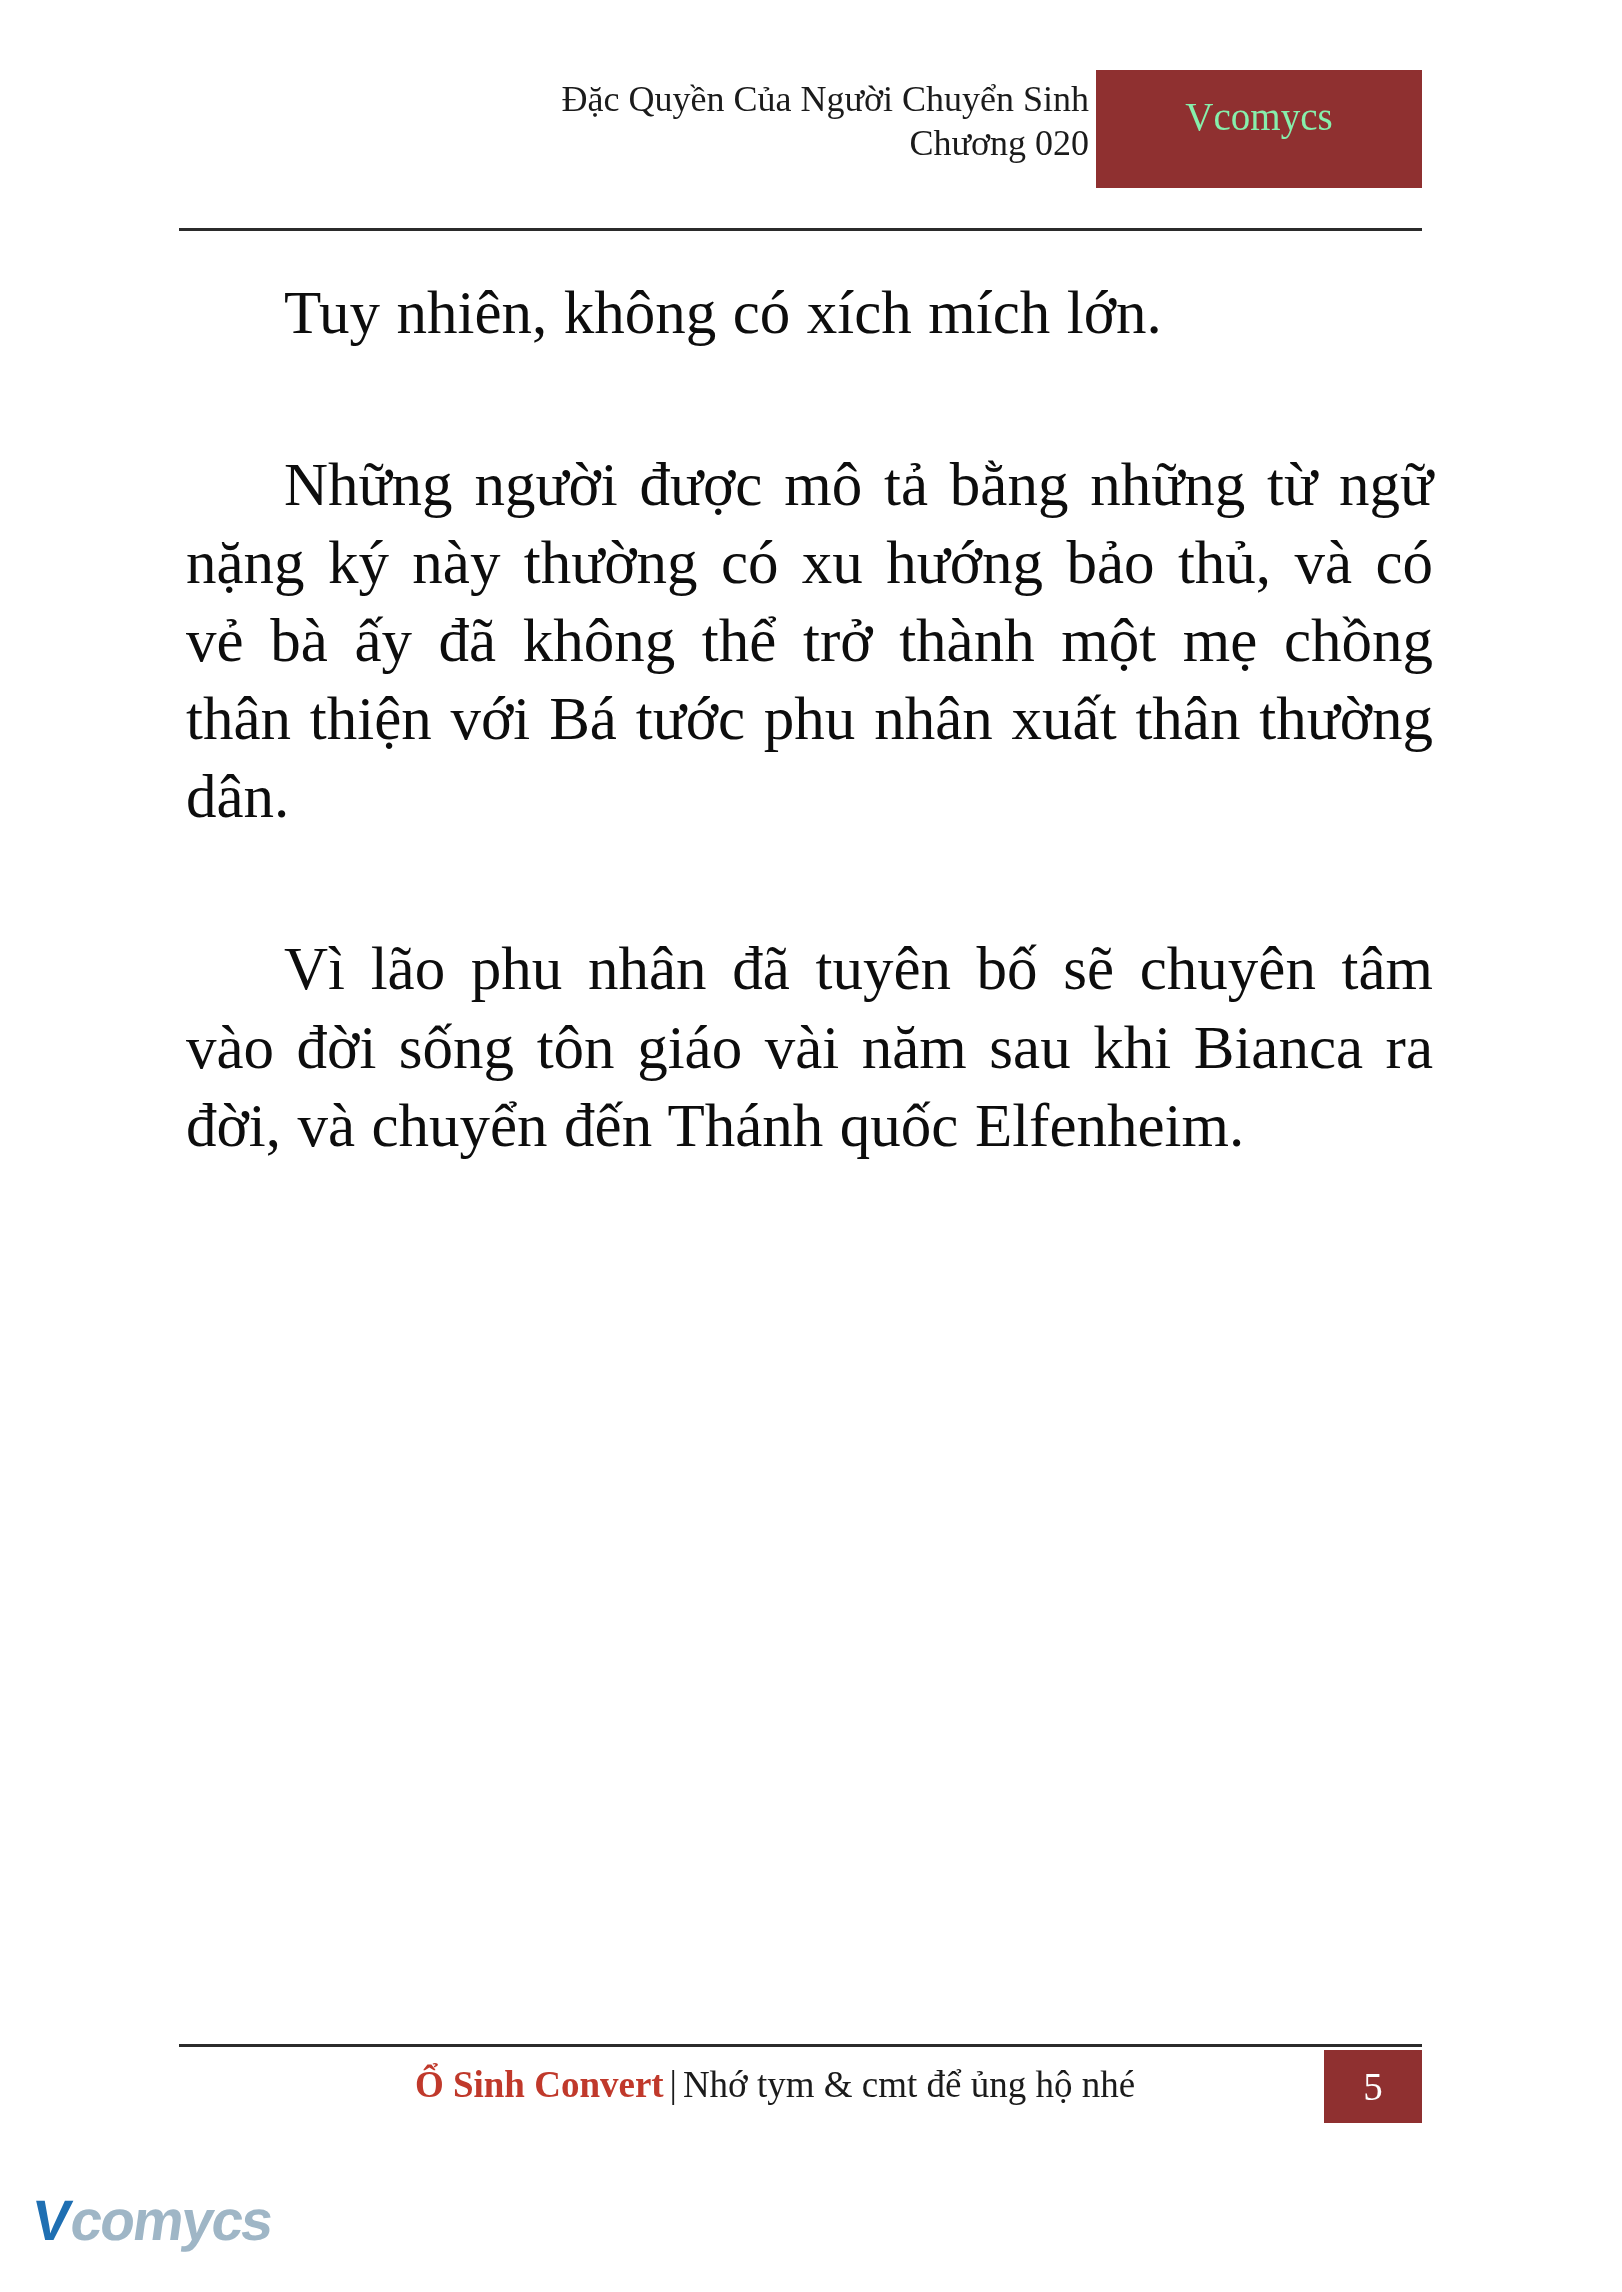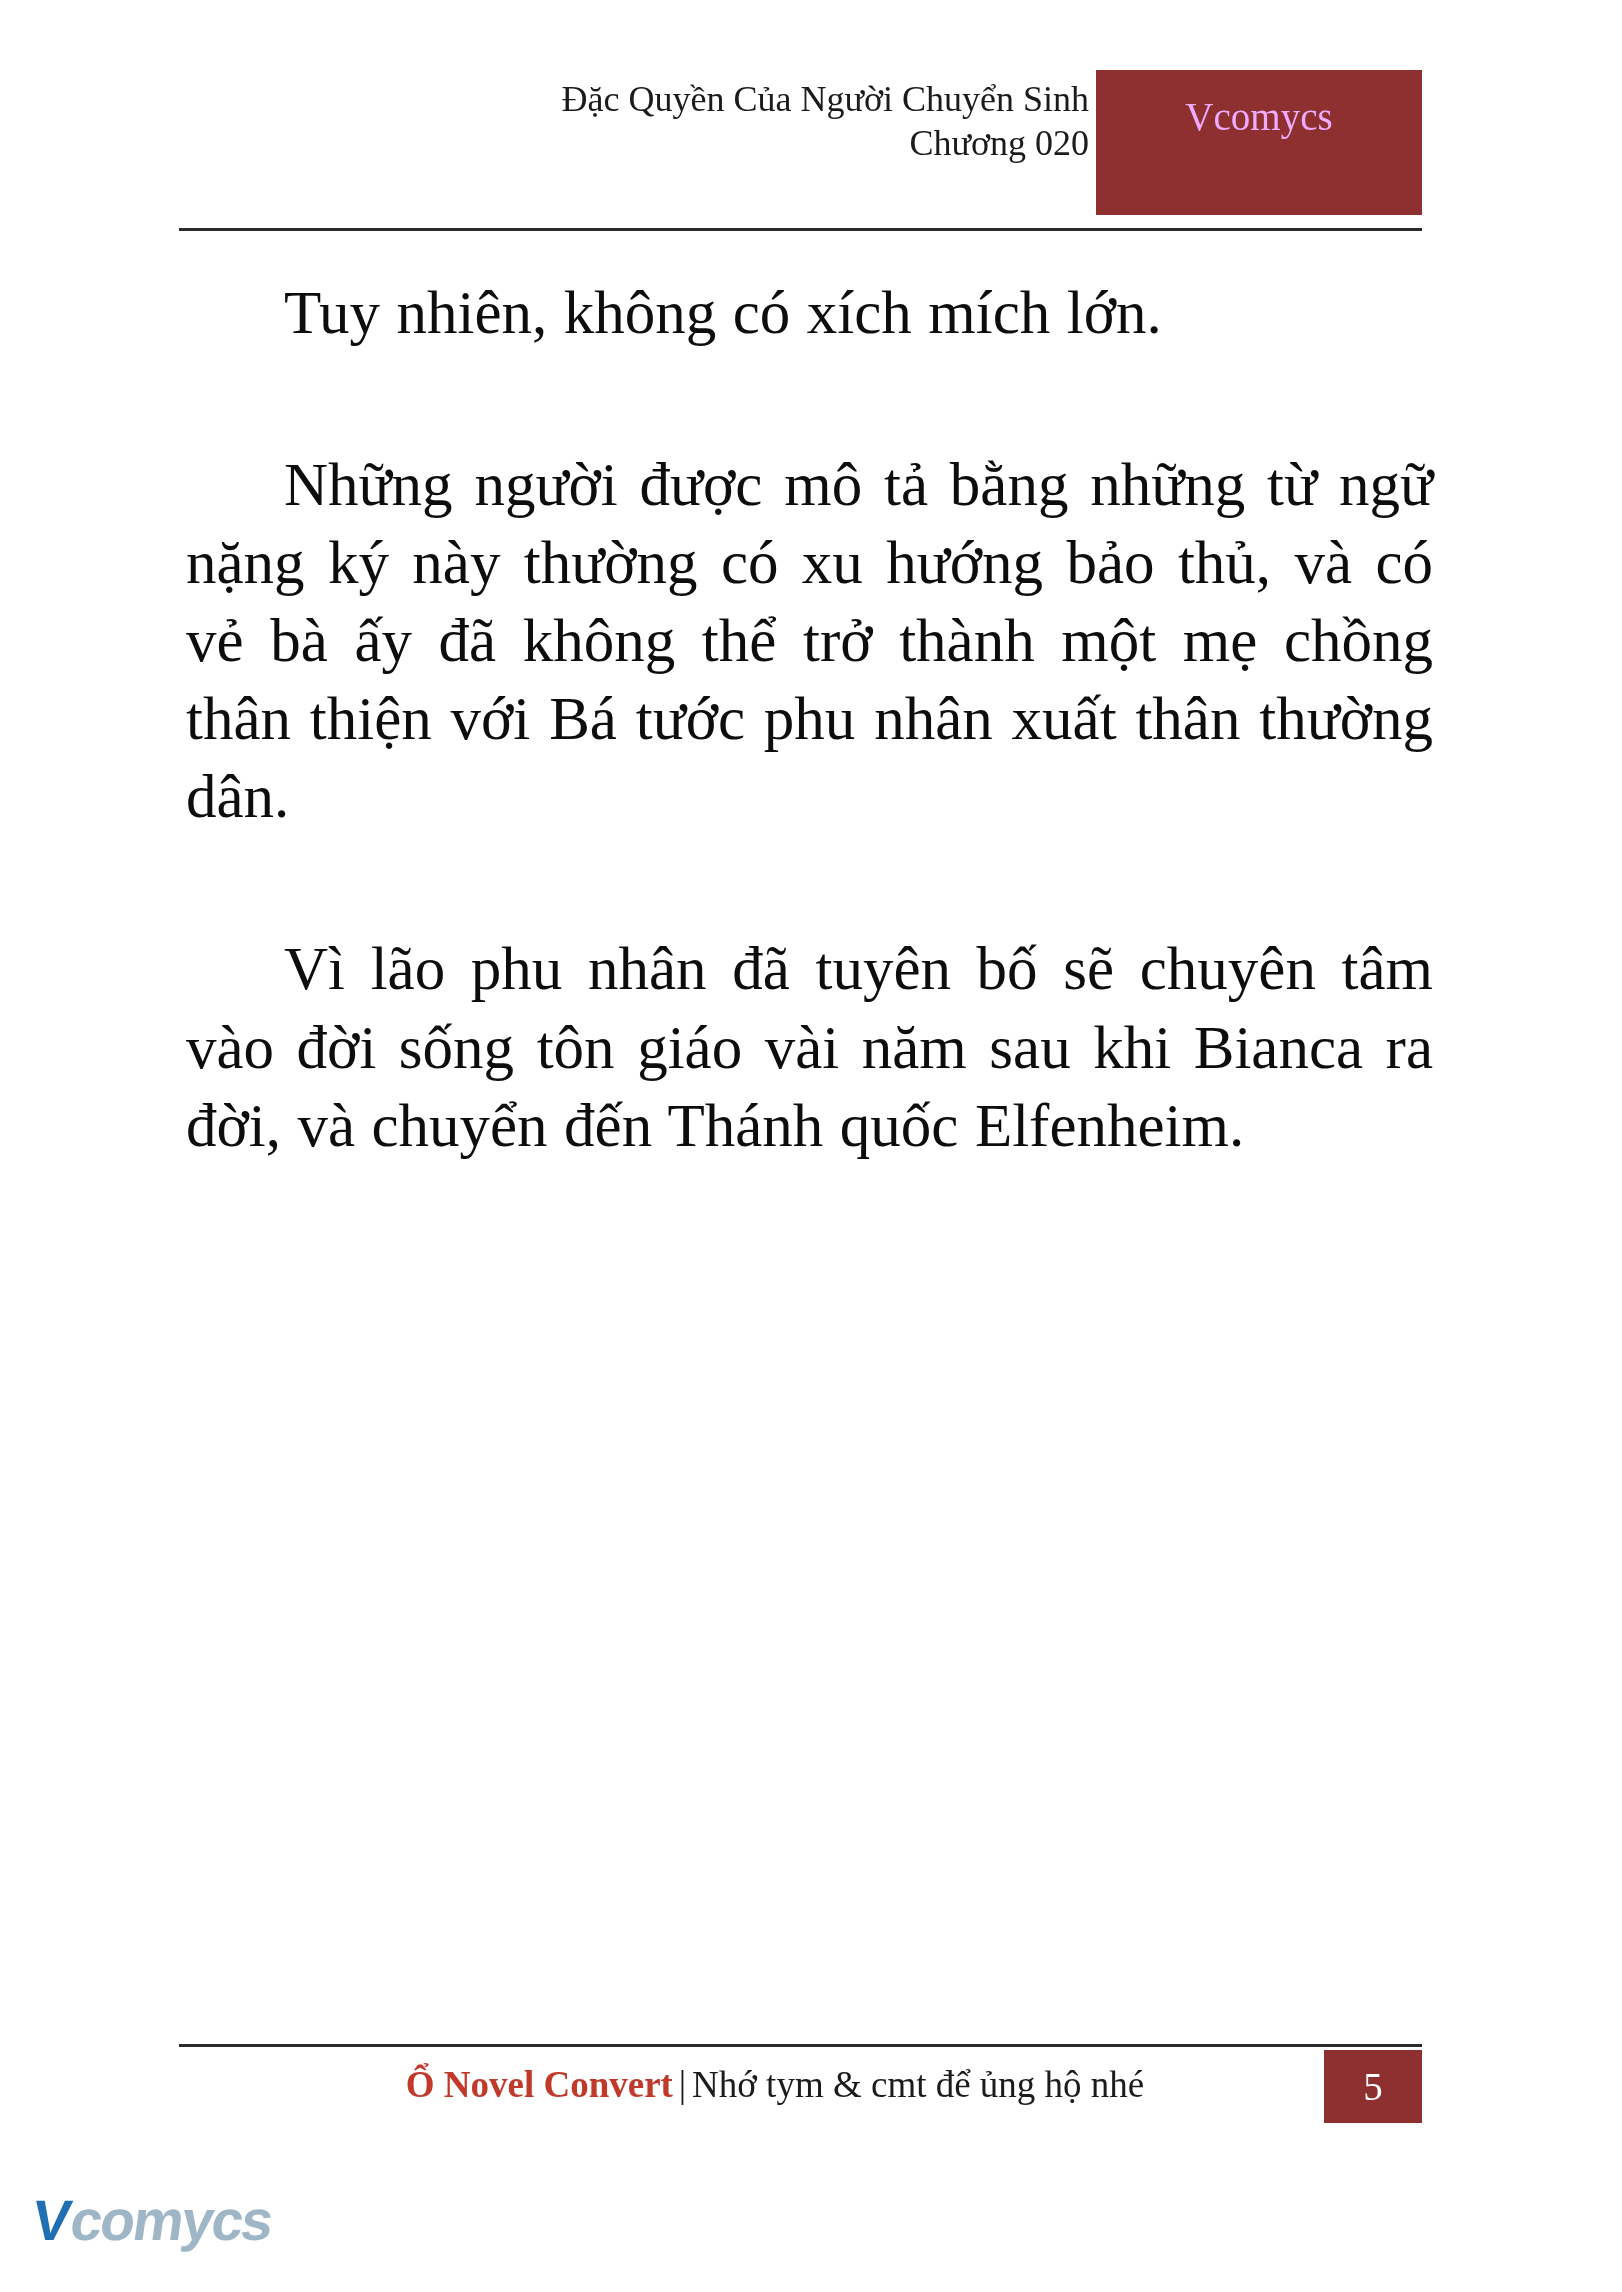--- a/index.html
+++ b/index.html
@@ -58,23 +58,23 @@
   .header-title-line2 {
     display: block;
     white-space: nowrap;
   }
 
   .header-badge {
     position: absolute;
     right: 0px;
     top: -7.8px;
     width: 326px;
-    height: 145px;
+    height: 118px;
     background: #8f3030;
-    color: #f0abfc;
+    color: #86efac;
     text-align: center;
     font-family: "Liberation Serif", serif;
     font-size: 39px;
     line-height: 1.28;
     padding-top: 21.6px;
     box-sizing: border-box;
   }
   .header-badge .b1 { display:block; }
   .header-badge .b2 { display:block; }
 
@@ -204,21 +204,21 @@
   <div class="content">
     <p class="para">Tuy nhiên, không có xích mích lớn.</p>
     <p class="para">Những người được mô tả bằng những từ ngữ nặng ký này thường có xu hướng bảo thủ, và có vẻ bà ấy đã không thể trở thành một mẹ chồng thân thiện với Bá tước phu nhân xuất thân thường dân.</p>
     <p class="para last">Vì lão phu nhân đã tuyên bố sẽ chuyên tâm vào đời sống tôn giáo vài năm sau khi Bianca ra đời, và chuyển đến Thánh quốc Elfenheim.</p>
   </div>
 
   <div class="footer">
     <div class="footer-rule"></div>
     <div class="footer-inner">
       <div class="footer-text">
-        <span class="footer-brand">Ổ Novel Convert</span><span class="footer-sep">|</span><span>Nhớ tym &amp; cmt để ủng hộ nhé</span>
+        <span class="footer-brand">Ổ Sinh Convert</span><span class="footer-sep">|</span><span>Nhớ tym &amp; cmt để ủng hộ nhé</span>
       </div>
     </div>
     <div class="footer-page">5</div>
   </div>
 
   <div class="watermark">
     <span class="wm-v">V</span>
     <span class="wm-rest">comycs</span>
   </div>
 

